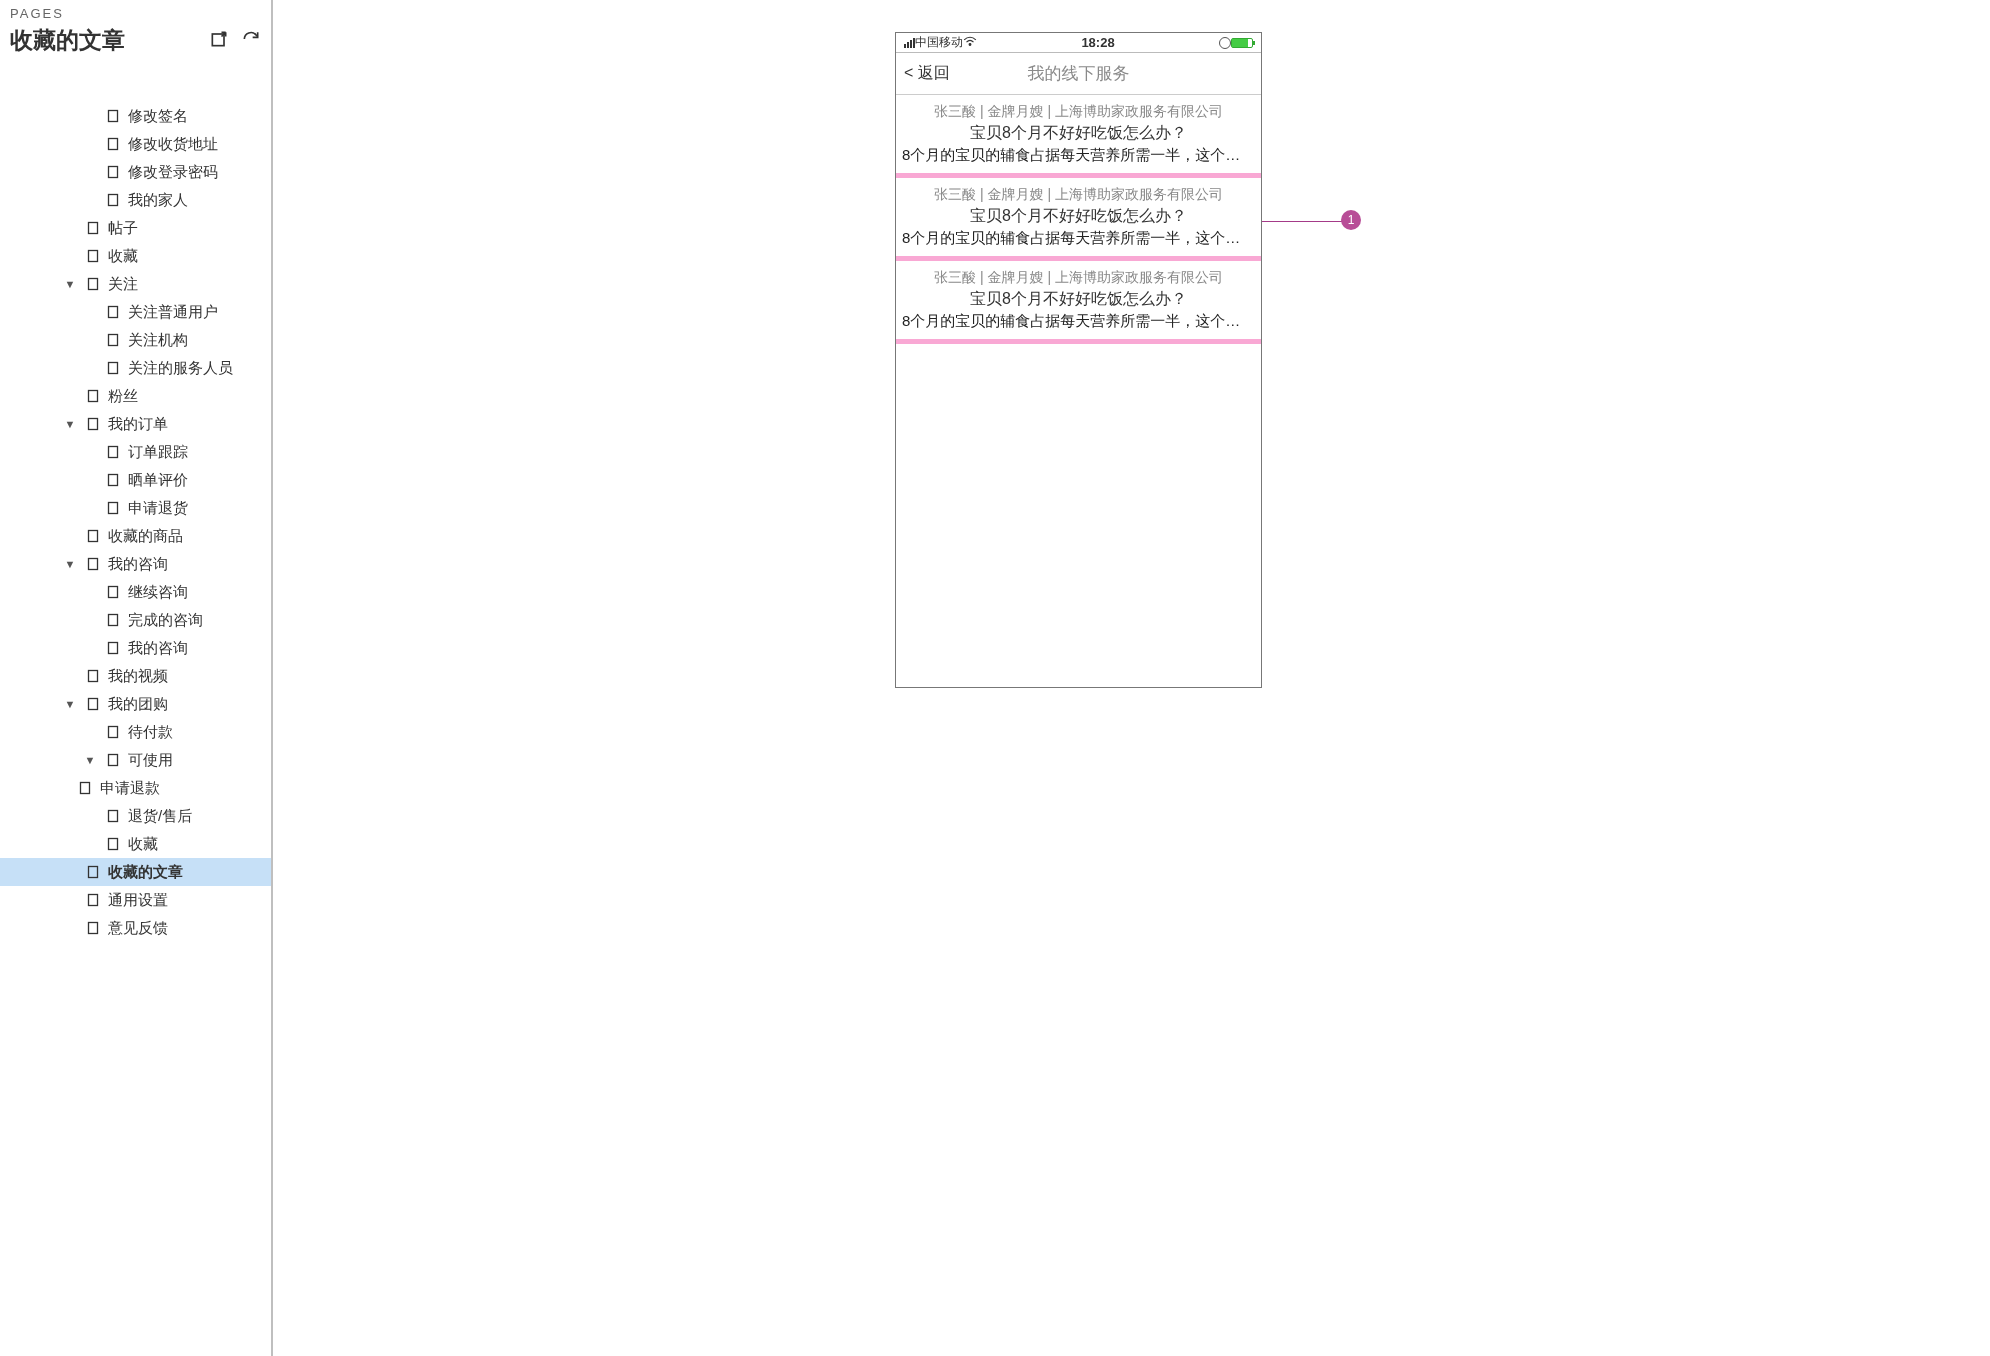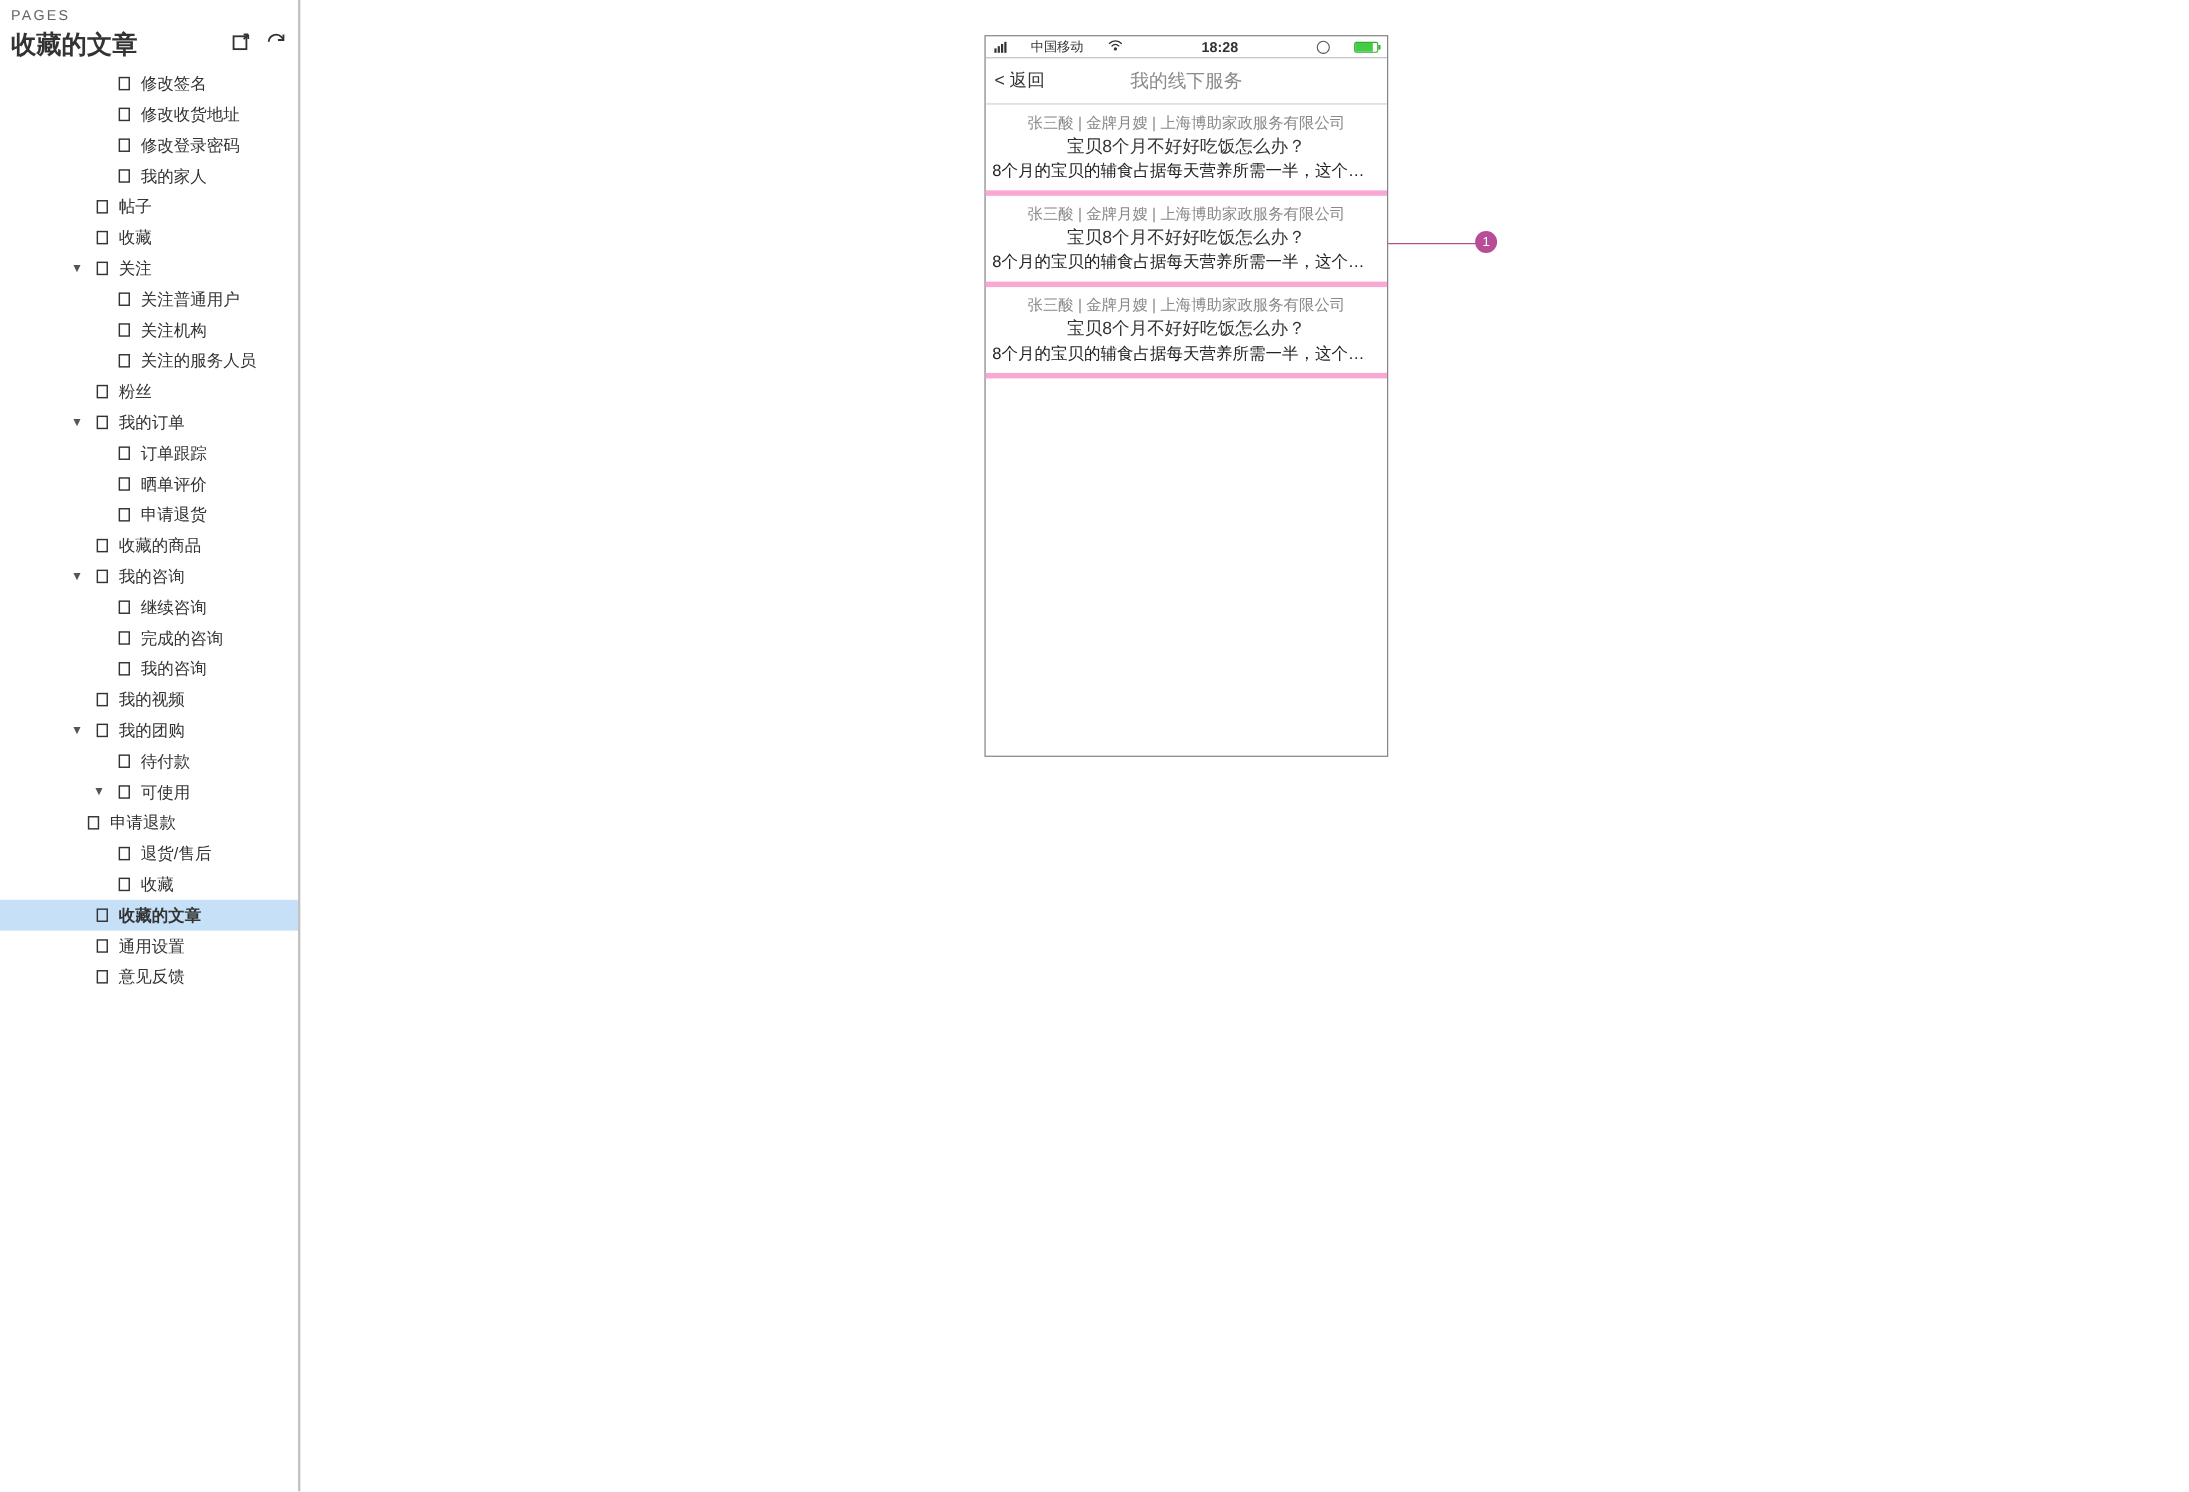--- a/index.html
+++ b/index.html
@@ -1,20 +1,20 @@
 <!DOCTYPE html>
 <html><head>
   <meta charset="utf-8">
   <style>
     * { box-sizing: border-box; margin: 0; padding: 0; }
     body { font-family: -apple-system, "Segoe UI", Arial, sans-serif; background: #fff; color: #333; }
     .app { display: flex; height: 100vh; }
 
     
-    .sidebar { width: 273px; border-right: 2px solid #bfbfbf; display: flex; flex-direction: column; }
+    .sidebar { width: 273px; border-right: 2px solid #bfbfbf; display: flex; flex-direction: column; gap: 40px; }
     .sidebar-header { padding: 6px 10px 4px; }
     .pages-label { font-size: 13px; letter-spacing: 2px; color: #666; }
     .title-row { display: flex; align-items: center; justify-content: space-between; margin-top: 4px; }
     .page-title { font-size: 23px; font-weight: 700; }
     .title-icons { display: flex; gap: 12px; }
     .title-icons svg { width: 20px; height: 20px; }
 
     .tree { flex: 1; overflow-y: auto; position: relative; padding-top: 2px; }
     .tree::-webkit-scrollbar { width: 12px; }
     .tree::-webkit-scrollbar-thumb { background: #c9c9c9; }
@@ -31,21 +31,21 @@
     .ind2 { padding-left: 106px; }
     .ind3 { padding-left: 78px; }
     .exp { padding-left: 64px; }
     .exp2 { padding-left: 84px; }
     .exp .chev, .exp2 .chev { margin-right: 10px; }
 
     
     .canvas { flex: 1; position: relative; overflow: auto; }
     .phone { position: absolute; left: 622px; top: 32px; width: 367px; height: 656px; border: 1px solid #777; background: #fff; }
     .statusbar { height: 20px; border-bottom: 1px solid #bbb; display: flex; align-items: center; justify-content: space-between; padding: 0 8px; font-size: 12px; }
-    .sb-left,.sb-right { display:flex; align-items:center; gap:22px; }
+    .sb-left,.sb-right { display:flex; align-items:center; gap:0; }
     .sb-bars { display:flex; align-items:flex-end; gap:1px; }
     .sb-bars span { width:2px; background:#333; display:block; }
     .sb-bars span:nth-child(1){height:4px}
     .sb-bars span:nth-child(2){height:6px}
     .sb-bars span:nth-child(3){height:8px}
     .sb-bars span:nth-child(4){height:10px}
     .wifi { font-size: 12px; }
     .sb-time { font-weight:700; font-size:13px; }
     .battery { width:22px; height:10px; border:1px solid #3a3; border-radius:2px; position:relative; }
     .battery::after { content:""; position:absolute; right:-3px; top:2px; width:2px; height:4px; background:#3a3; }

